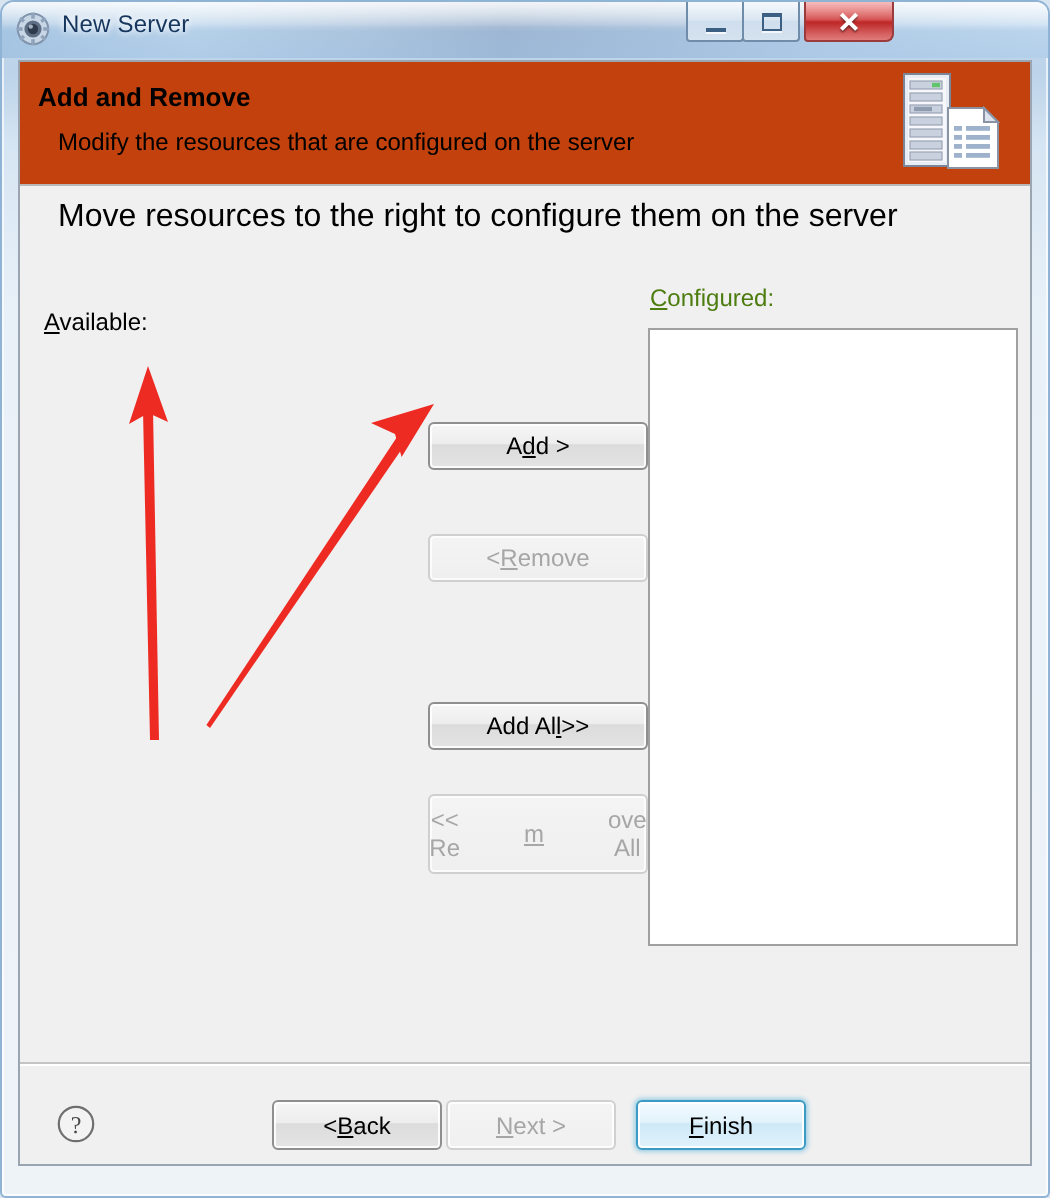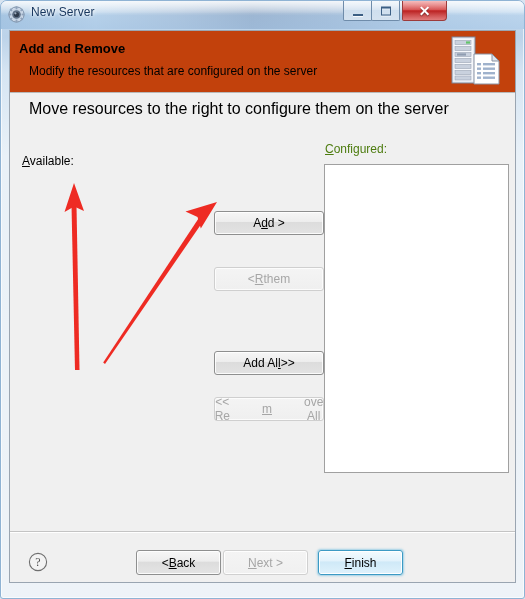--- a/index.html
+++ b/index.html
@@ -254,21 +254,21 @@
   .btn.disabled {
     color: #a6a6a6;
     border-color: #cfcfcf;
     background: linear-gradient(180deg, #f4f4f4 0%, #efefef 100%);
     box-shadow: inset 0 0 0 1px rgba(255,255,255,0.75);
   }
 
   #btn-add        { left: 204px; top: 180px; width: 110px; height: 24px; }
   #btn-remove     { left: 204px; top: 236px; width: 110px; height: 24px; }
   #btn-add-all    { left: 204px; top: 320px; width: 110px; height: 24px; }
-  #btn-remove-all { left: 204px; top: 366px; width: 110px; height: 24px; gap: 32px; }
+  #btn-remove-all { left: 204px; top: 366px; width: 110px; height: 40px; gap: 32px; }
 
   
   .footer-sep {
     position: absolute;
     left: 0; right: 0; top: 500px;
     height: 1px;
     background: #c4c4c4;
     border-bottom: 1px solid #ffffff;
   }
   .help-icon {
@@ -408,21 +408,21 @@
 
     <div class="btn" id="btn-add">
         <span>A</span>
         <span class="mn">d</span>
         <span>d  &gt;</span>
       </div>
 
     <div class="btn disabled" id="btn-remove">
         <span>&lt;  </span>
         <span class="mn">R</span>
-        <span>them</span>
+        <span>emove</span>
       </div>
 
     <div class="btn" id="btn-add-all">
         <span>Add Al</span>
         <span class="mn">l</span>
         <span>  &gt;&gt;</span>
       </div>
 
     <div class="btn disabled" id="btn-remove-all">
         <span>&lt;&lt; Re</span>

